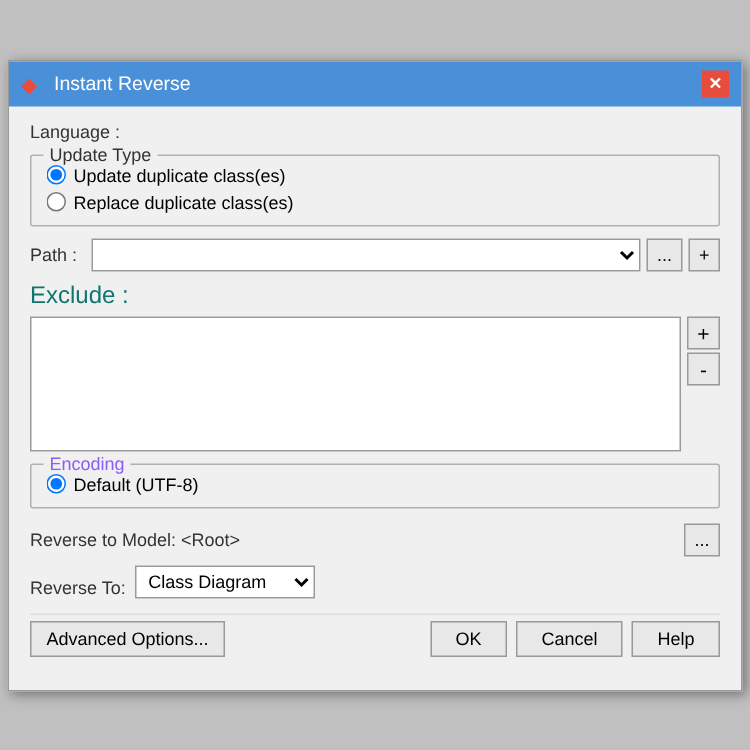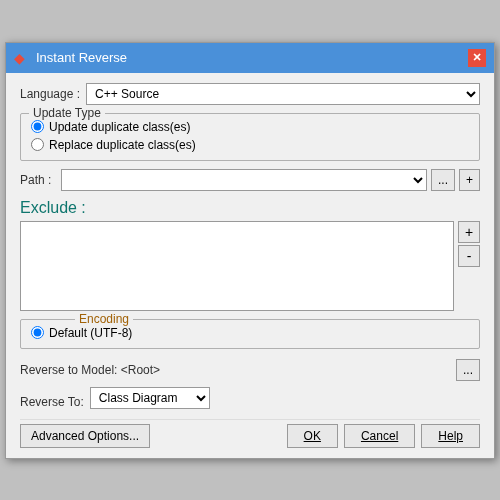--- a/index.html
+++ b/index.html
@@ -49,21 +49,21 @@
       width: 18px;
       height: 18px;
       cursor: pointer;
       font-size: 11px;
       display: flex;
       align-items: center;
       justify-content: center;
       font-weight: bold;
     }
     .dialog-body {
-      padding: 10px 14px 10px 14px;
+      padding: 10px 14px 22px 14px;
     }
     .row {
       display: flex;
       align-items: center;
       margin-bottom: 8px;
     }
     .label {
       font-size: 12px;
       color: #333;
       white-space: nowrap;
@@ -175,22 +175,21 @@
       margin-bottom: 10px;
       position: relative;
     }
     .encoding-group-title {
       position: absolute;
       top: -8px;
       left: 8px;
       background: #f0f0f0;
       padding: 0 4px;
       font-size: 12px;
-      color: #a16207;
-      margin-left: 46px;
+      color: #8b5cf6;
     }
     .other-row {
       display: flex;
       align-items: center;
       gap: 6px;
     }
     .other-select {
       height: 22px;
       width: 80px;
     }
@@ -221,21 +220,20 @@
       border: 1px solid #999;
       background: #e8e8e8;
       font-size: 12px;
       cursor: pointer;
       height: 24px;
       padding: 0 10px;
     }
     .action-btns {
       display: flex;
       gap: 6px;
-      text-decoration: underline;
     }
     .action-btn {
       border: 1px solid #999;
       background: #e8e8e8;
       font-size: 12px;
       cursor: pointer;
       height: 24px;
       padding: 0 16px;
     }
     .spacer { flex: 1; }
@@ -254,26 +252,20 @@
       <span class="title-icon" style="color:#e74c3c; font-size:14px;">◆</span>
       <span class="title-text">Instant Reverse</span>
     </div>
     <button class="close-btn">✕</button>
   </div>
 
   <div class="dialog-body">
 
     <div class="row">
       <span class="label label-colon">Language :</span>
-      <select class="select-language">
-        <option>C++ Source</option>
-        <option>Java</option>
-        <option>C#</option>
-        <option>Python</option>
-      </select>
     </div>
 
     <div class="group-box">
       <span class="group-box-title">Update Type</span>
       <div class="radio-row">
         <input type="radio" name="update" id="r1" checked="" style="">
         <label for="r1">Update duplicate class(es)</label>
       </div>
       <div class="radio-row">
         <input type="radio" name="update" id="r2" style="">

